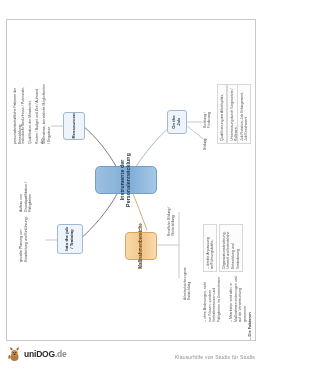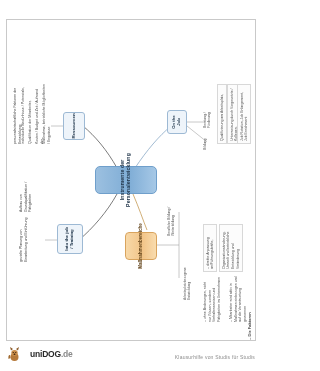--- a/index.html
+++ b/index.html
@@ -151,21 +151,21 @@
     top: 344px;
     width: 263px;
     height: 27px;
   }
   #logo-wrap {
     position: absolute;
     left: 7px;
     top: 2px;
     display: flex;
     align-items: center;
-    gap: 8px;
+    gap: 2px;
   }
   #logo-mark { width: 15px; height: 16px; display: block; }
   #logo-text {
     font-size: 8.5px;
     font-weight: bold;
     letter-spacing: -0.2px;
     color: #2a2a2a;
   }
   #logo-text .dot-de { color: #8a8a8a; font-weight: bold; }
   #footer-tag {

